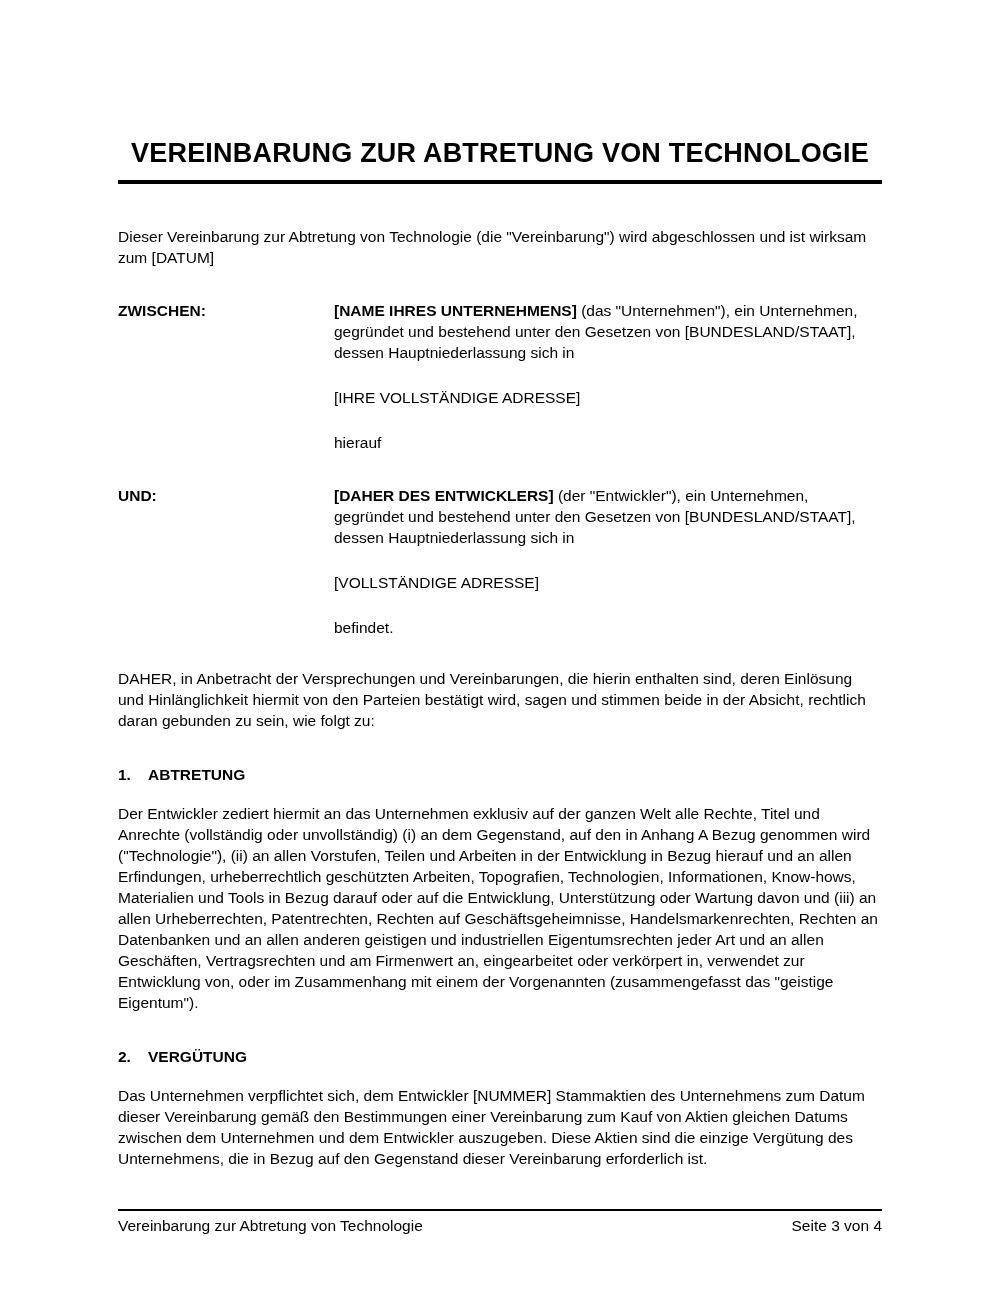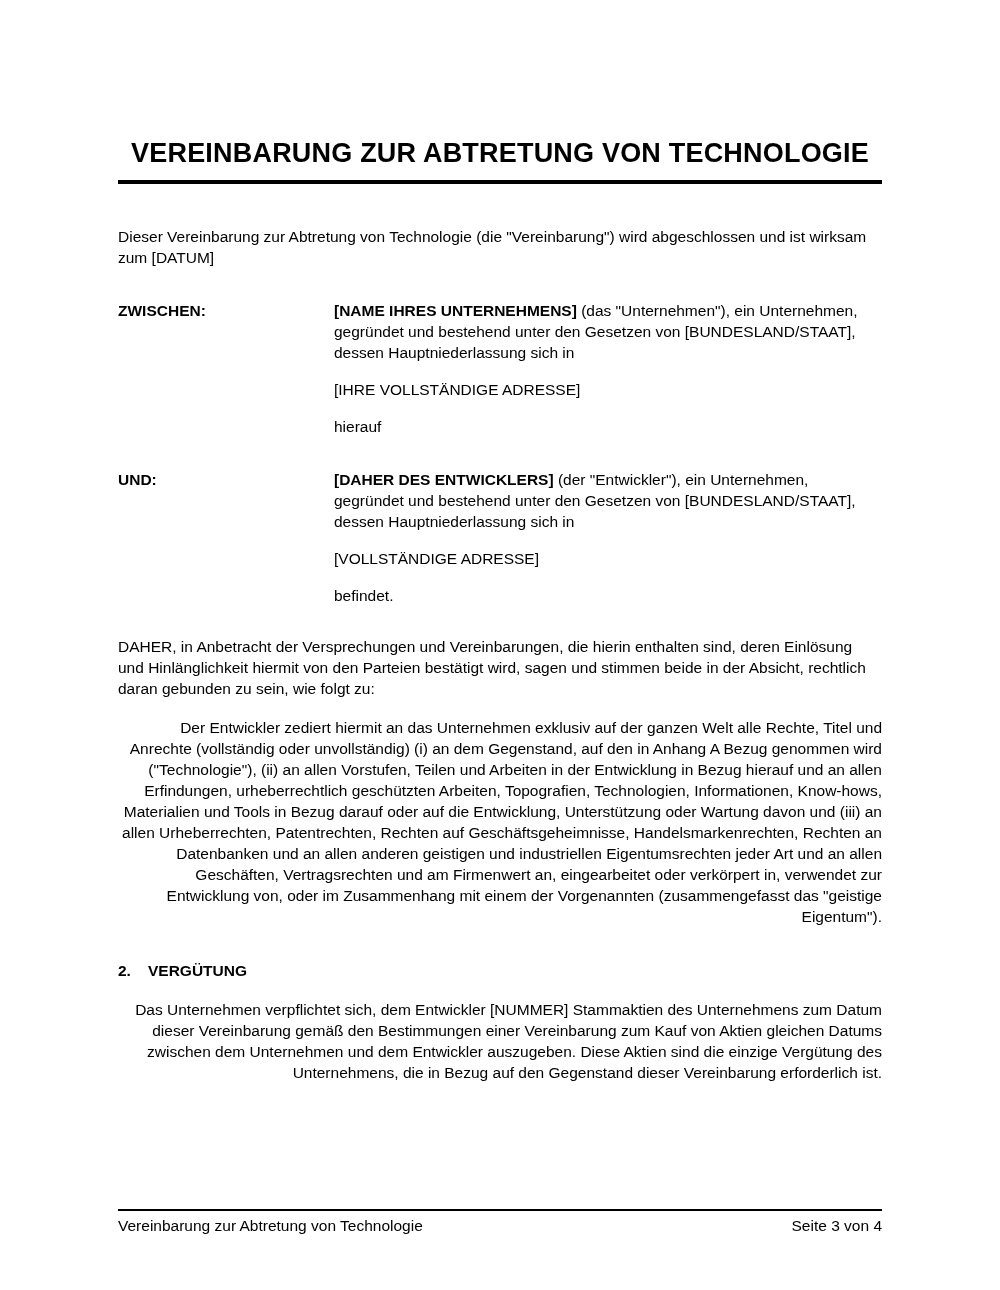--- a/index.html
+++ b/index.html
@@ -48,36 +48,35 @@
     margin-top: 32px;
     gap: 28px;
   }
   .party-label {
     font-weight: bold;
   }
   .party-body p {
     margin: 0;
   }
   .party-body p + p {
-    margin-top: 16px;
+    margin-top: 24px;
   }
   .recitals {
     margin: 30px 0 0 0;
   }
   .section-heading {
     margin-top: 33px;
     font-weight: bold;
   }
   .sec-num {
     display: inline-block;
     width: 30px;
   }
   .section-body {
     margin: 18px 0 0 0;
-    text-align: right;
   }
   .footer {
     position: absolute;
     left: 118px;
     right: 118px;
     top: 1209px;
     border-top: 2px solid #000000;
     padding-top: 4px;
     display: flex;
     justify-content: space-between;
@@ -108,20 +107,23 @@
     <div class="party-label">UND:</div>
     <div class="party-body">
       <p><strong>[DAHER DES ENTWICKLERS]</strong><span> (der "Entwickler"), ein Unternehmen, gegründet und bestehend unter den Gesetzen von [BUNDESLAND/STAAT], dessen Hauptniederlassung sich in</span></p>
       <p>[VOLLSTÄNDIGE ADRESSE]</p>
       <p>befindet.</p>
     </div>
   </div>
 
   <p class="recitals">DAHER, in Anbetracht der Versprechungen und Vereinbarungen, die hierin enthalten sind, deren Einlösung und Hinlänglichkeit hiermit von den Parteien bestätigt wird, sagen und stimmen beide in der Absicht, rechtlich daran gebunden zu sein, wie folgt zu:</p>
 
+  <div class="section-heading">
+    <span class="sec-num">1.</span><span>ABTRETUNG</span>
+  </div>
   <p class="section-body">Der Entwickler zediert hiermit an das Unternehmen exklusiv auf der ganzen Welt alle Rechte, Titel und Anrechte (vollständig oder unvollständig) (i) an dem Gegenstand, auf den in Anhang A Bezug genommen wird ("Technologie"), (ii) an allen Vorstufen, Teilen und Arbeiten in der Entwicklung in Bezug hierauf und an allen Erfindungen, urheberrechtlich geschützten Arbeiten, Topografien, Technologien, Informationen, Know-hows, Materialien und Tools in Bezug darauf oder auf die Entwicklung, Unterstützung oder Wartung davon und (iii) an allen Urheberrechten, Patentrechten, Rechten auf Geschäftsgeheimnisse, Handelsmarkenrechten, Rechten an Datenbanken und an allen anderen geistigen und industriellen Eigentumsrechten jeder Art und an allen Geschäften, Vertragsrechten und am Firmenwert an, eingearbeitet oder verkörpert in, verwendet zur Entwicklung von, oder im Zusammenhang mit einem der Vorgenannten (zusammengefasst das "geistige Eigentum").</p>
 
   <div class="section-heading">
     <span class="sec-num">2.</span><span>VERGÜTUNG</span>
   </div>
   <p class="section-body">Das Unternehmen verpflichtet sich, dem Entwickler [NUMMER] Stammaktien des Unternehmens zum Datum dieser Vereinbarung gemäß den Bestimmungen einer Vereinbarung zum Kauf von Aktien gleichen Datums zwischen dem Unternehmen und dem Entwickler auszugeben. Diese Aktien sind die einzige Vergütung des Unternehmens, die in Bezug auf den Gegenstand dieser Vereinbarung erforderlich ist.</p>
 
 </div>
 
 <div class="footer">

